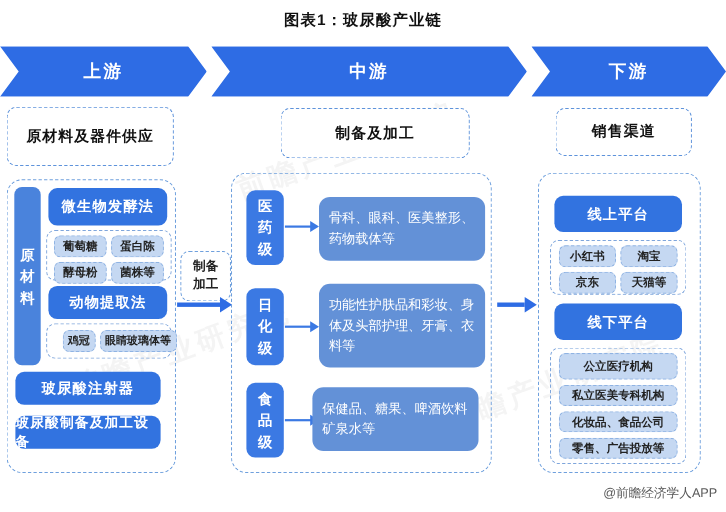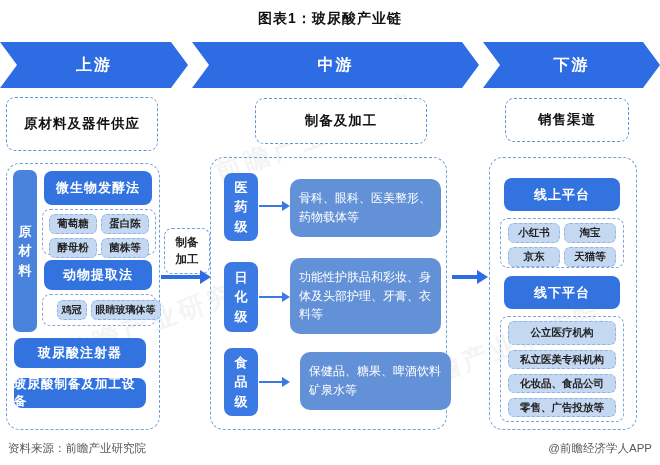--- a/index.html
+++ b/index.html
@@ -179,21 +179,21 @@
     <span>功能性护肤品和彩妆、身体及头部护理、牙膏、衣料等</span>
   </div>
 
   <div class="gradebox" style="left:224px;top:348px;height:68px;">
     <span class="vtext" style="width:14px;">食品级</span>
   </div>
   <div class="harrow rowarrow" style="left:259px;top:376px;width:31px;height:12px;">
     <span class="shaft" style="width:24px;"></span>
     <span class="head"></span>
   </div>
-  <div class="midblue" style="left:300px;top:352px;width:151px;height:58px;">
+  <div class="midblue" style="left:284px;top:352px;width:151px;height:58px;">
     <span>保健品、糖果、啤酒饮料矿泉水等</span>
   </div>
 
   <div class="harrow" style="left:452px;top:269px;width:36px;height:16px;">
     <span class="shaft" style="width:25px;"></span>
     <span class="head"></span>
   </div>
 
   <div class="hdr" style="left:505px;top:98px;width:122px;height:42px;">
     <span>销售渠道</span>
@@ -216,16 +216,15 @@
     <span>线下平台</span>
   </div>
 
   <div class="itemsbox" style="left:500px;top:316px;width:124px;height:106px;flex-direction:column;flex-wrap:nowrap;gap:5px;">
     <span class="chip" style="width:108px;height:32px;">公立医疗机构</span>
     <span class="chip" style="width:108px;height:19px;">私立医美专科机构</span>
     <span class="chip" style="width:108px;height:19px;">化妆品、食品公司</span>
     <span class="chip" style="width:108px;height:19px;">零售、广告投放等</span>
   </div>
 
-  <div class="footer-src">资料来源：前瞻产业研究院</div>
   <div class="footer-brand">@前瞻经济学人APP</div>
 
 </div>
 
 </body></html>

